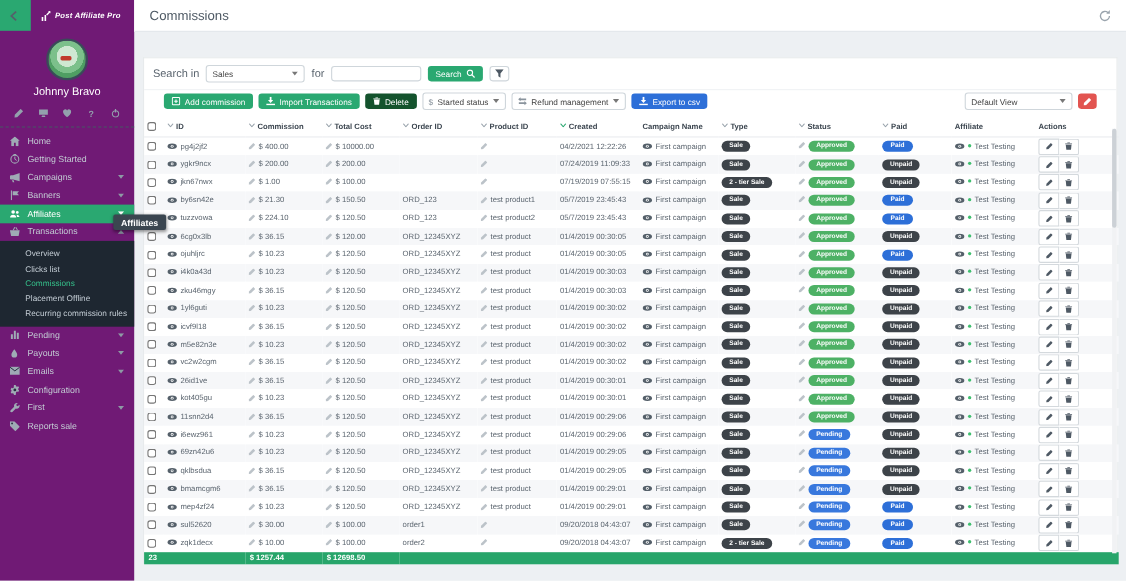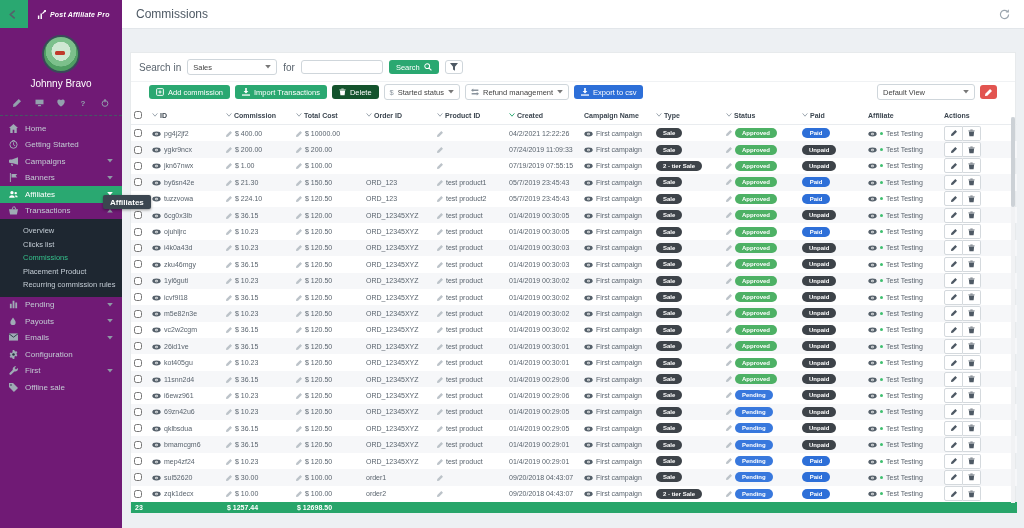--- a/index.html
+++ b/index.html
@@ -210,21 +210,21 @@
             <svg width="6" height="4" viewBox="0 0 7 5">
               <path d="M0 4.5h7L3.5 0z" fill="currentColor"></path>
             </svg>
           </span>
         </div>
       </nav>
     <div class="subnav" id="subnav">
         <div class="subnav-item">Overview</div>
         <div class="subnav-item">Clicks list</div>
         <div class="subnav-item active">Commissions</div>
-        <div class="subnav-item">Placement Product</div>
+        <div class="subnav-item">Placement Offline</div>
         <div class="subnav-item">Recurring commission rules</div>
       </div>
     <nav id="nav-bottom">
         <div class="nav-item">
           <span class="nic">
             <svg width="9" height="9" viewBox="0 0 10 10" fill="currentColor">
               <path d="M1 4.2h2v5H1zM4 .8h2v8.4H4zM7 2.8h2v6.4H7z"></path>
             </svg>
           </span>
           <span>Pending</span>
@@ -283,21 +283,21 @@
             </svg>
           </span>
         </div>
         <div class="nav-item">
           <span class="nic">
             <svg width="9" height="9" viewBox="0 0 10 10" fill="currentColor">
               <path d="M0 0h4.5L10 5.5 5.5 10 0 4.5z"></path>
               <circle cx="2.2" cy="2.2" r=".9" fill="#26313f"></circle>
             </svg>
           </span>
-          <span>Offline sale</span>
+          <span>Reports sale</span>
         </div>
       </nav>
   </div>
 
   <div class="main">
     <div class="header">
       <span class="page-title">Commissions</span>
       <span class="refresh">
           <svg width="11" height="11" viewBox="0 0 11 11">
             <path d="M9.6 5.5a4.1 4.1 0 11-1.3-3" fill="none" stroke="currentColor" stroke-width="1.2"></path>

